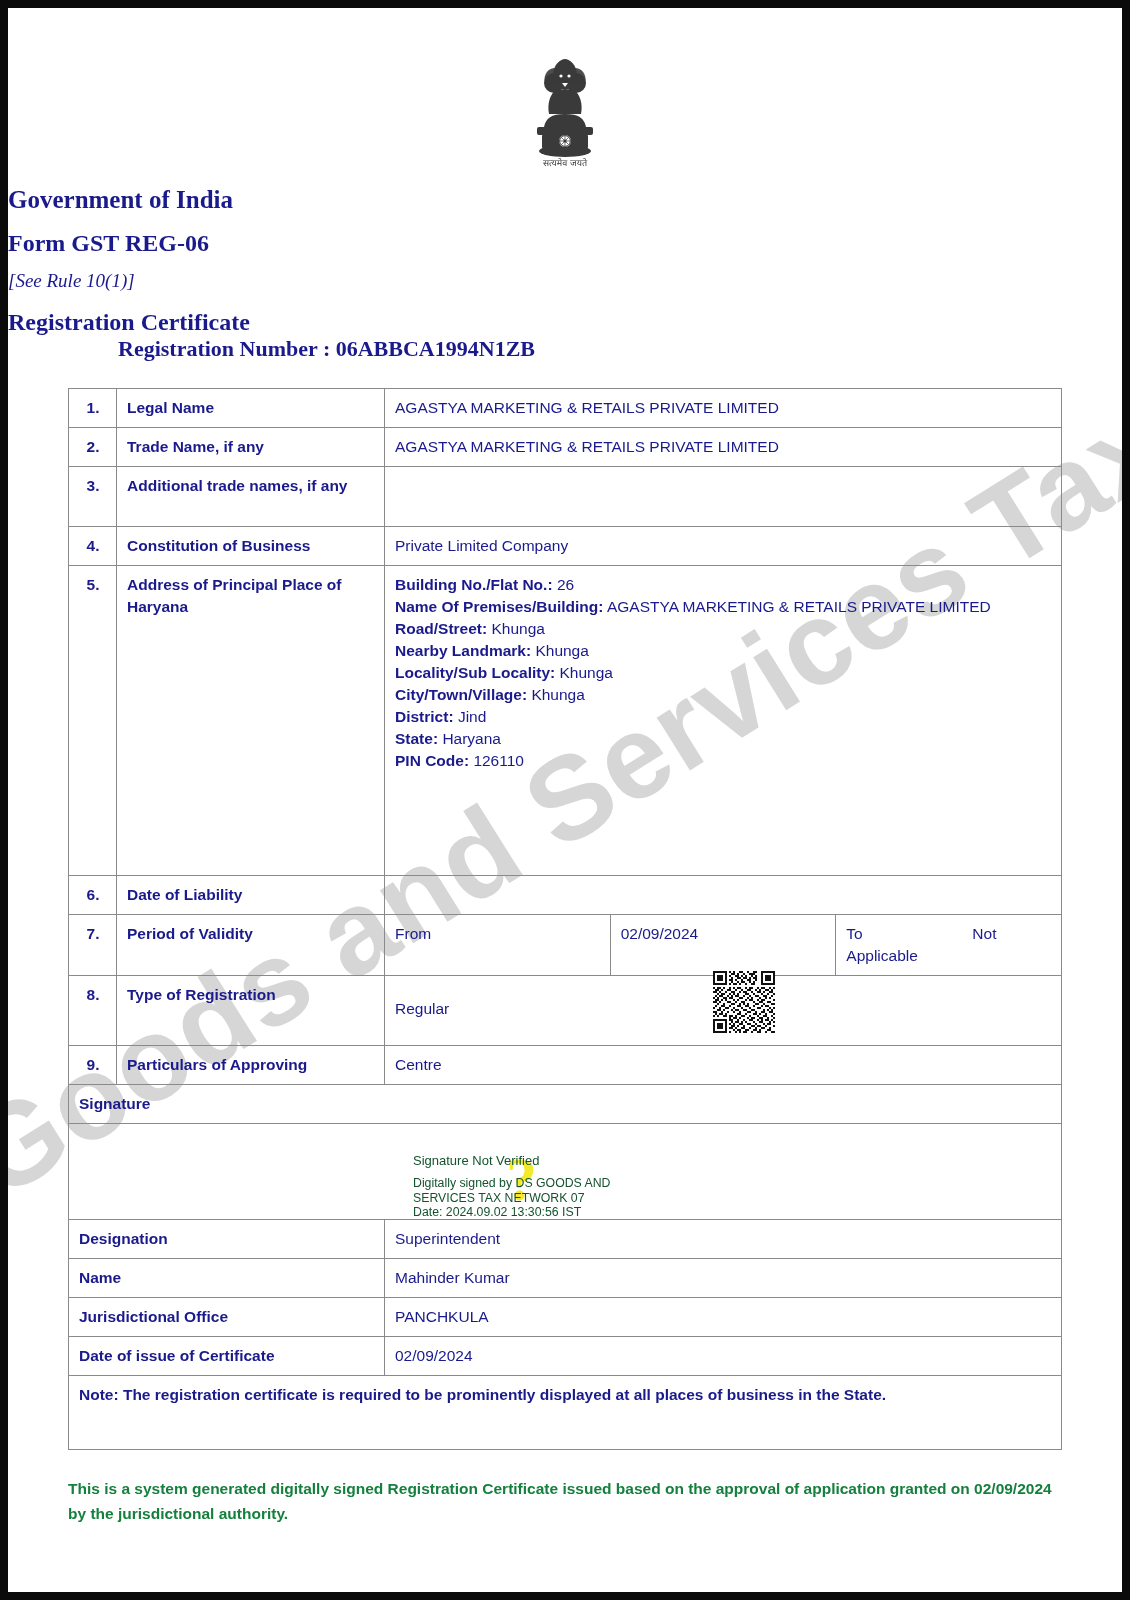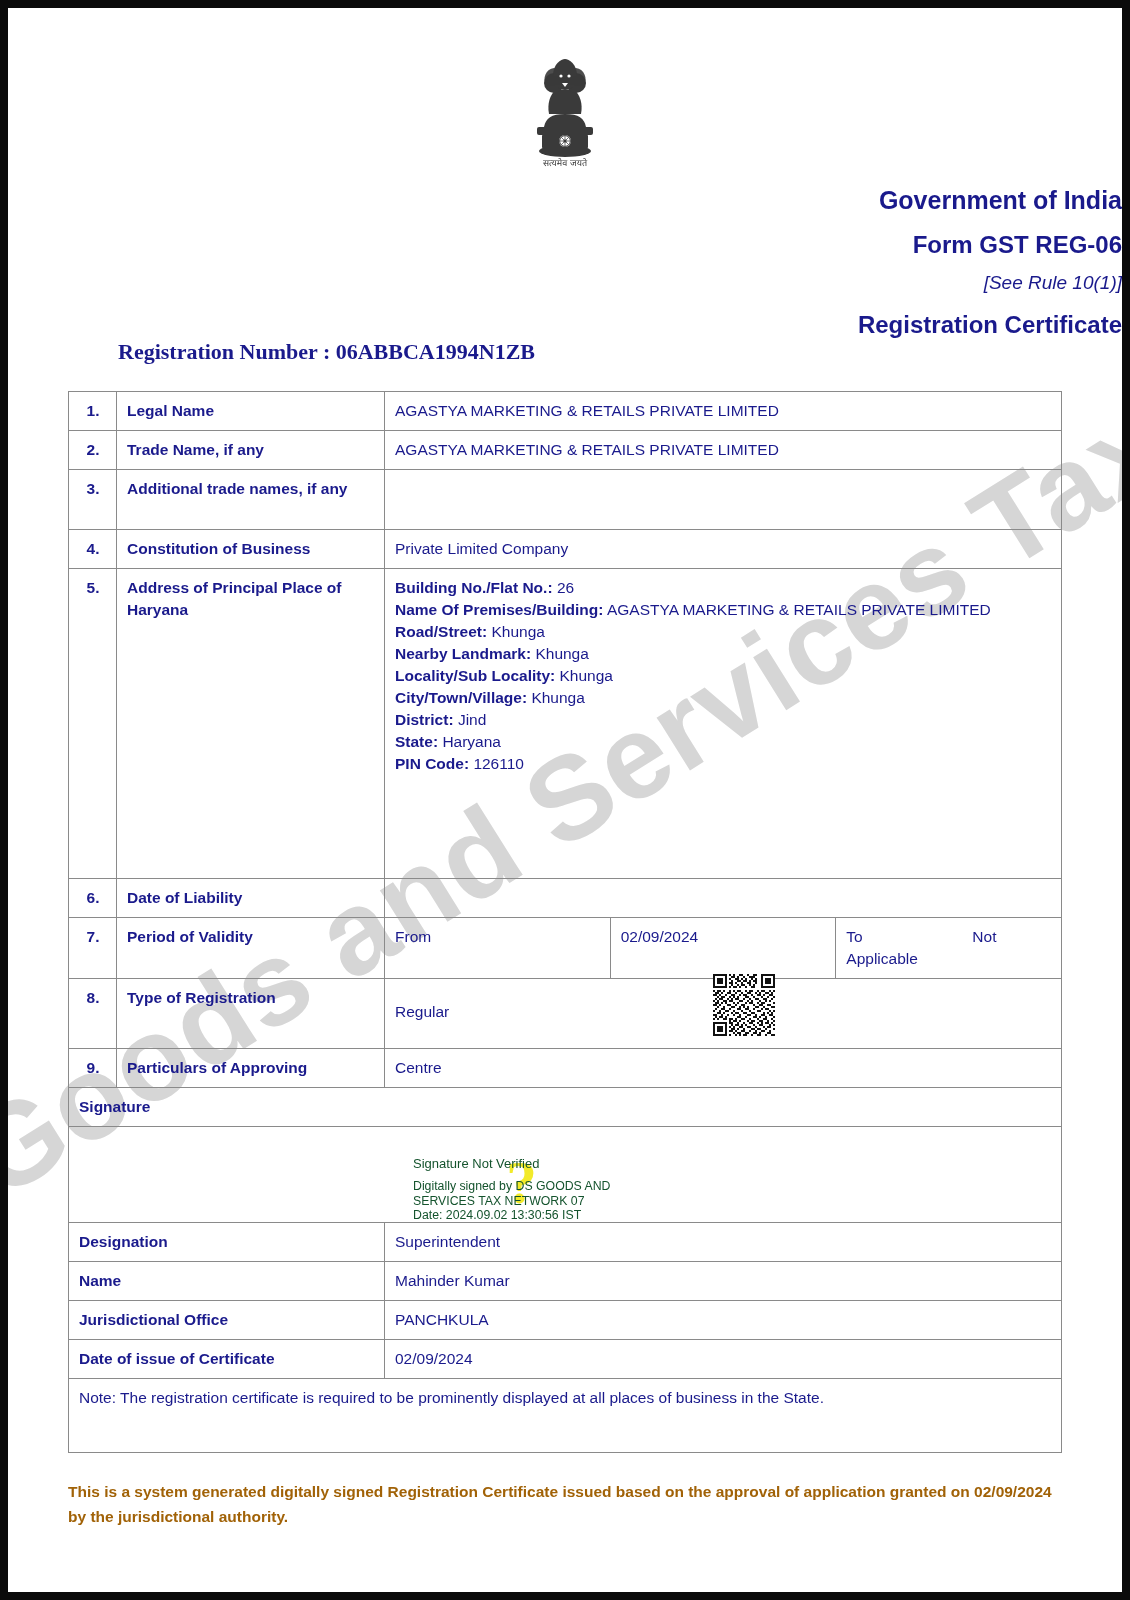--- a/index.html
+++ b/index.html
@@ -41,23 +41,23 @@
   .content { position: relative; z-index: 2; }
 
   
   .emblem-wrap {
     text-align: center;
     padding-top: 48px;
   }
   .emblem { display: inline-block; }
 
   .hdr {
-    text-align: right;
+    text-align: left;
     color: #1a1a8c;
-    font-family: Liberation Sans, sans-serif;
+    font-family: Liberation Serif, serif;
     font-weight: bold;
   }
   .hdr-gov   { font-size: 25px; margin-top: 14px; }
   .hdr-form  { font-size: 24px; margin-top: 16px; }
   .hdr-rule  { font-size: 19px; font-weight: normal; font-style: italic; margin-top: 13px; }
   .hdr-cert  { font-size: 24px; margin-top: 17px; }
 
   .hdr-regno {
     font-family: "Liberation Serif", serif;
     font-weight: bold;
@@ -141,27 +141,27 @@
     line-height: 1;
     font-family: "Liberation Serif", serif;
     z-index: -1;
   }
 
   
   .nm-label { width: 318px; font-weight: bold; }
 
   .note-cell {
     height: 74px;
-    font-weight: normal;
+    font-weight: bold;
   }
 
   
   .footer {
     padding: 26px 60px 0 60px;
-    color: #a16207;
+    color: #15803d;
     font-weight: bold;
     font-size: 15.5px;
     line-height: 1.62;
   }
 </style>
 </head>
 <body>
 
 <div class="page">
 

